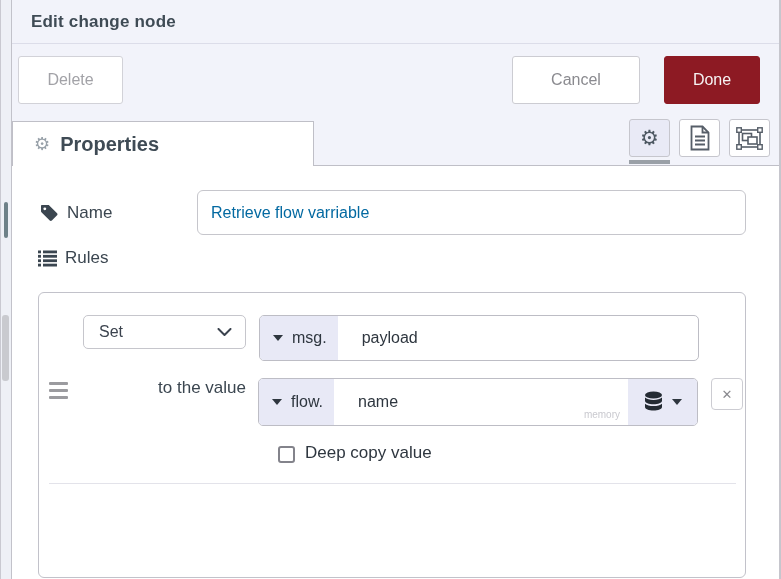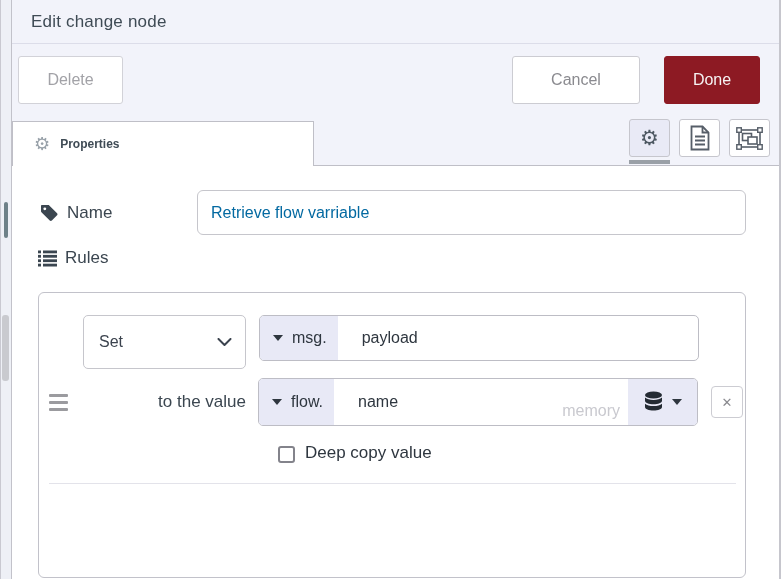--- a/index.html
+++ b/index.html
@@ -17,40 +17,40 @@
     background:#c9cacf; border-radius:3px; }
 
   
   .tray { position:absolute; left:11px; top:0; right:0; bottom:0;
     border-right:2px solid #c6c6cd; box-sizing:border-box; background:#fff;
     display:flex; flex-direction:column; }
 
   .tray-header { height:44px; flex:none; background:#f2f3fa;
     border-bottom:1px solid #dcdde9; display:flex; align-items:center;
     padding-left:19px; box-sizing:border-box; }
-  .tray-title { font-size:17px; font-weight:normal; color:#3f4b55; letter-spacing:.2px; }
+  .tray-title { font-size:17px; font-weight:bold; color:#3f4b55; letter-spacing:.2px; }
 
   .toolbar { height:71px; flex:none; background:#f2f3fa; display:flex;
     align-items:center; padding:0 19px 0 6px; box-sizing:border-box; }
   .btn { height:48px; border-radius:3px; font-size:16px; display:flex;
     align-items:center; justify-content:center; box-sizing:border-box; cursor:pointer; }
   .btn-delete { width:105px; background:#fff; border:1px solid #d2d2d8; color:#a2a2a7; }
   .toolbar-spacer { flex:1; }
   .btn-cancel { width:128px; background:#fff; border:1px solid #ccccd2; color:#8a8a8f; margin-right:24px; }
   .btn-done { width:96px; background:#8d1a23; border:1px solid #8d1a23; color:#f7f3f3; }
 
   .tab-bar { height:51px; flex:none; background:#f2f3fa;
     border-bottom:1px solid #bfbfc7; display:flex; align-items:flex-end;
     box-sizing:border-box; position:relative; }
   .tab { width:302px; height:45px; margin-bottom:-1px; background:#fff;
     border:1px solid #bfbfc7; border-bottom:none; box-sizing:border-box;
     display:flex; align-items:center; gap:10px; padding-left:21px; z-index:2; cursor:pointer; }
   .tab-gear { font-size:18px; color:#98a1a9; line-height:1;
     font-family:"DejaVu Sans","Liberation Sans",sans-serif; }
-  .tab-label { font-size:12px; font-weight:bold; color:#3f4b55; }
+  .tab-label { font-size:20px; font-weight:bold; color:#3f4b55; }
   .tab-buttons { margin-left:auto; margin-right:9px; margin-bottom:8px;
     display:flex; gap:9px; z-index:2; }
   .icon-btn { width:41px; height:38px; background:#fff; border:1px solid #c6c6cd;
     border-radius:3px; display:flex; align-items:center; justify-content:center;
     box-sizing:border-box; position:relative; cursor:pointer; }
   .icon-btn.active { background:#e9eaf6; }
   .icon-btn.active::after { content:""; position:absolute; left:-1px; right:-1px;
     bottom:-8px; height:4px; background:#9aa0a7; z-index:3; }
   .btn-gear-glyph { font-size:21px; color:#4d5862; line-height:1;
     font-family:"DejaVu Sans","Liberation Sans",sans-serif; }
@@ -65,45 +65,45 @@
     padding:0 13px; font-size:16px; color:#0369a1; box-sizing:border-box;
     background:#fff; font-family:inherit; outline:none; }
 
   .rules-row { position:absolute; left:26px; top:82px; display:flex;
     align-items:center; gap:8px; color:#3b4650; font-size:17px; }
 
   .rule-box { position:absolute; left:26px; top:126px; width:708px; height:286px;
     border:1px solid #c2c2ca; border-radius:6px; box-sizing:border-box; background:#fff; }
 
   .rule-row1 { position:absolute; left:44px; top:22px; display:flex; gap:13px; }
-  .select { width:163px; height:54px; border:1px solid #c6c6cc; border-radius:5px;
+  .select { width:163px; height:34px; border:1px solid #c6c6cc; border-radius:5px;
     background:#fff; display:flex; align-items:center; justify-content:space-between;
     padding:0 13px 0 15px; box-sizing:border-box; color:#3b434e; font-size:16px; cursor:pointer; }
 
   .typed-input { width:440px; height:46px; border:1px solid #bdbdc5; border-radius:5px;
     background:#fff; display:flex; align-items:stretch; box-sizing:border-box;
     overflow:hidden; position:relative; }
   .ti-prefix { background:#e8e9f6; display:flex; align-items:center; gap:9px;
     padding:0 11px 0 13px; flex:none; cursor:pointer; }
   .caret { width:0; height:0; border-left:5px solid transparent;
     border-right:5px solid transparent; border-top:6px solid #2e363f; }
   .ti-prefix-label { font-size:16px; color:#2e363f; }
   .ti-value { border:none; outline:none; flex:1; min-width:0; font-size:16px;
     color:#2e363f; padding:0 24px; font-family:inherit; background:transparent; }
 
-  .rule-row2 { position:absolute; left:10px; top:85px; display:flex; align-items:center; }
+  .rule-row2 { position:absolute; left:10px; top:85px; display:flex; align-items:flex-start; }
   .drag-handle { width:19px; flex:none; cursor:grab; }
   .drag-handle .bar { width:19px; height:3px; background:#9b9b9f; border-radius:1px;
     margin:4px 0; }
   .to-label { width:190px; flex:none; text-align:right; padding-right:12px;
     box-sizing:border-box; color:#3b4650; font-size:17px; }
   .flow-input { height:48px; }
   .db-segment { flex:none; width:69px; background:#e8e9f6; display:flex;
     align-items:center; justify-content:center; gap:8px; cursor:pointer; }
-  .memory-hint { position:absolute; right:77px; bottom:5px; font-size:16px;
+  .memory-hint { position:absolute; right:77px; bottom:5px; font-size:10px;
     color:#c9c9cf; pointer-events:none; }
   .close-btn { width:30px; height:30px; margin-left:13px; border:1px solid #ccccd2;
     border-radius:4px; background:#fff; color:#8a8a8f; font-size:13px; font-weight:bold;
     display:flex; align-items:center; justify-content:center; cursor:pointer;
     font-family:"DejaVu Sans","Liberation Sans",sans-serif; }
 
   .checkbox-row { position:absolute; left:239px; top:150px; display:flex;
     align-items:flex-end; gap:10px; }
   .checkbox { appearance:none; -webkit-appearance:none; width:17px; height:17px;
     border:2px solid #83838b; border-radius:3px; background:#fff; margin:0;

